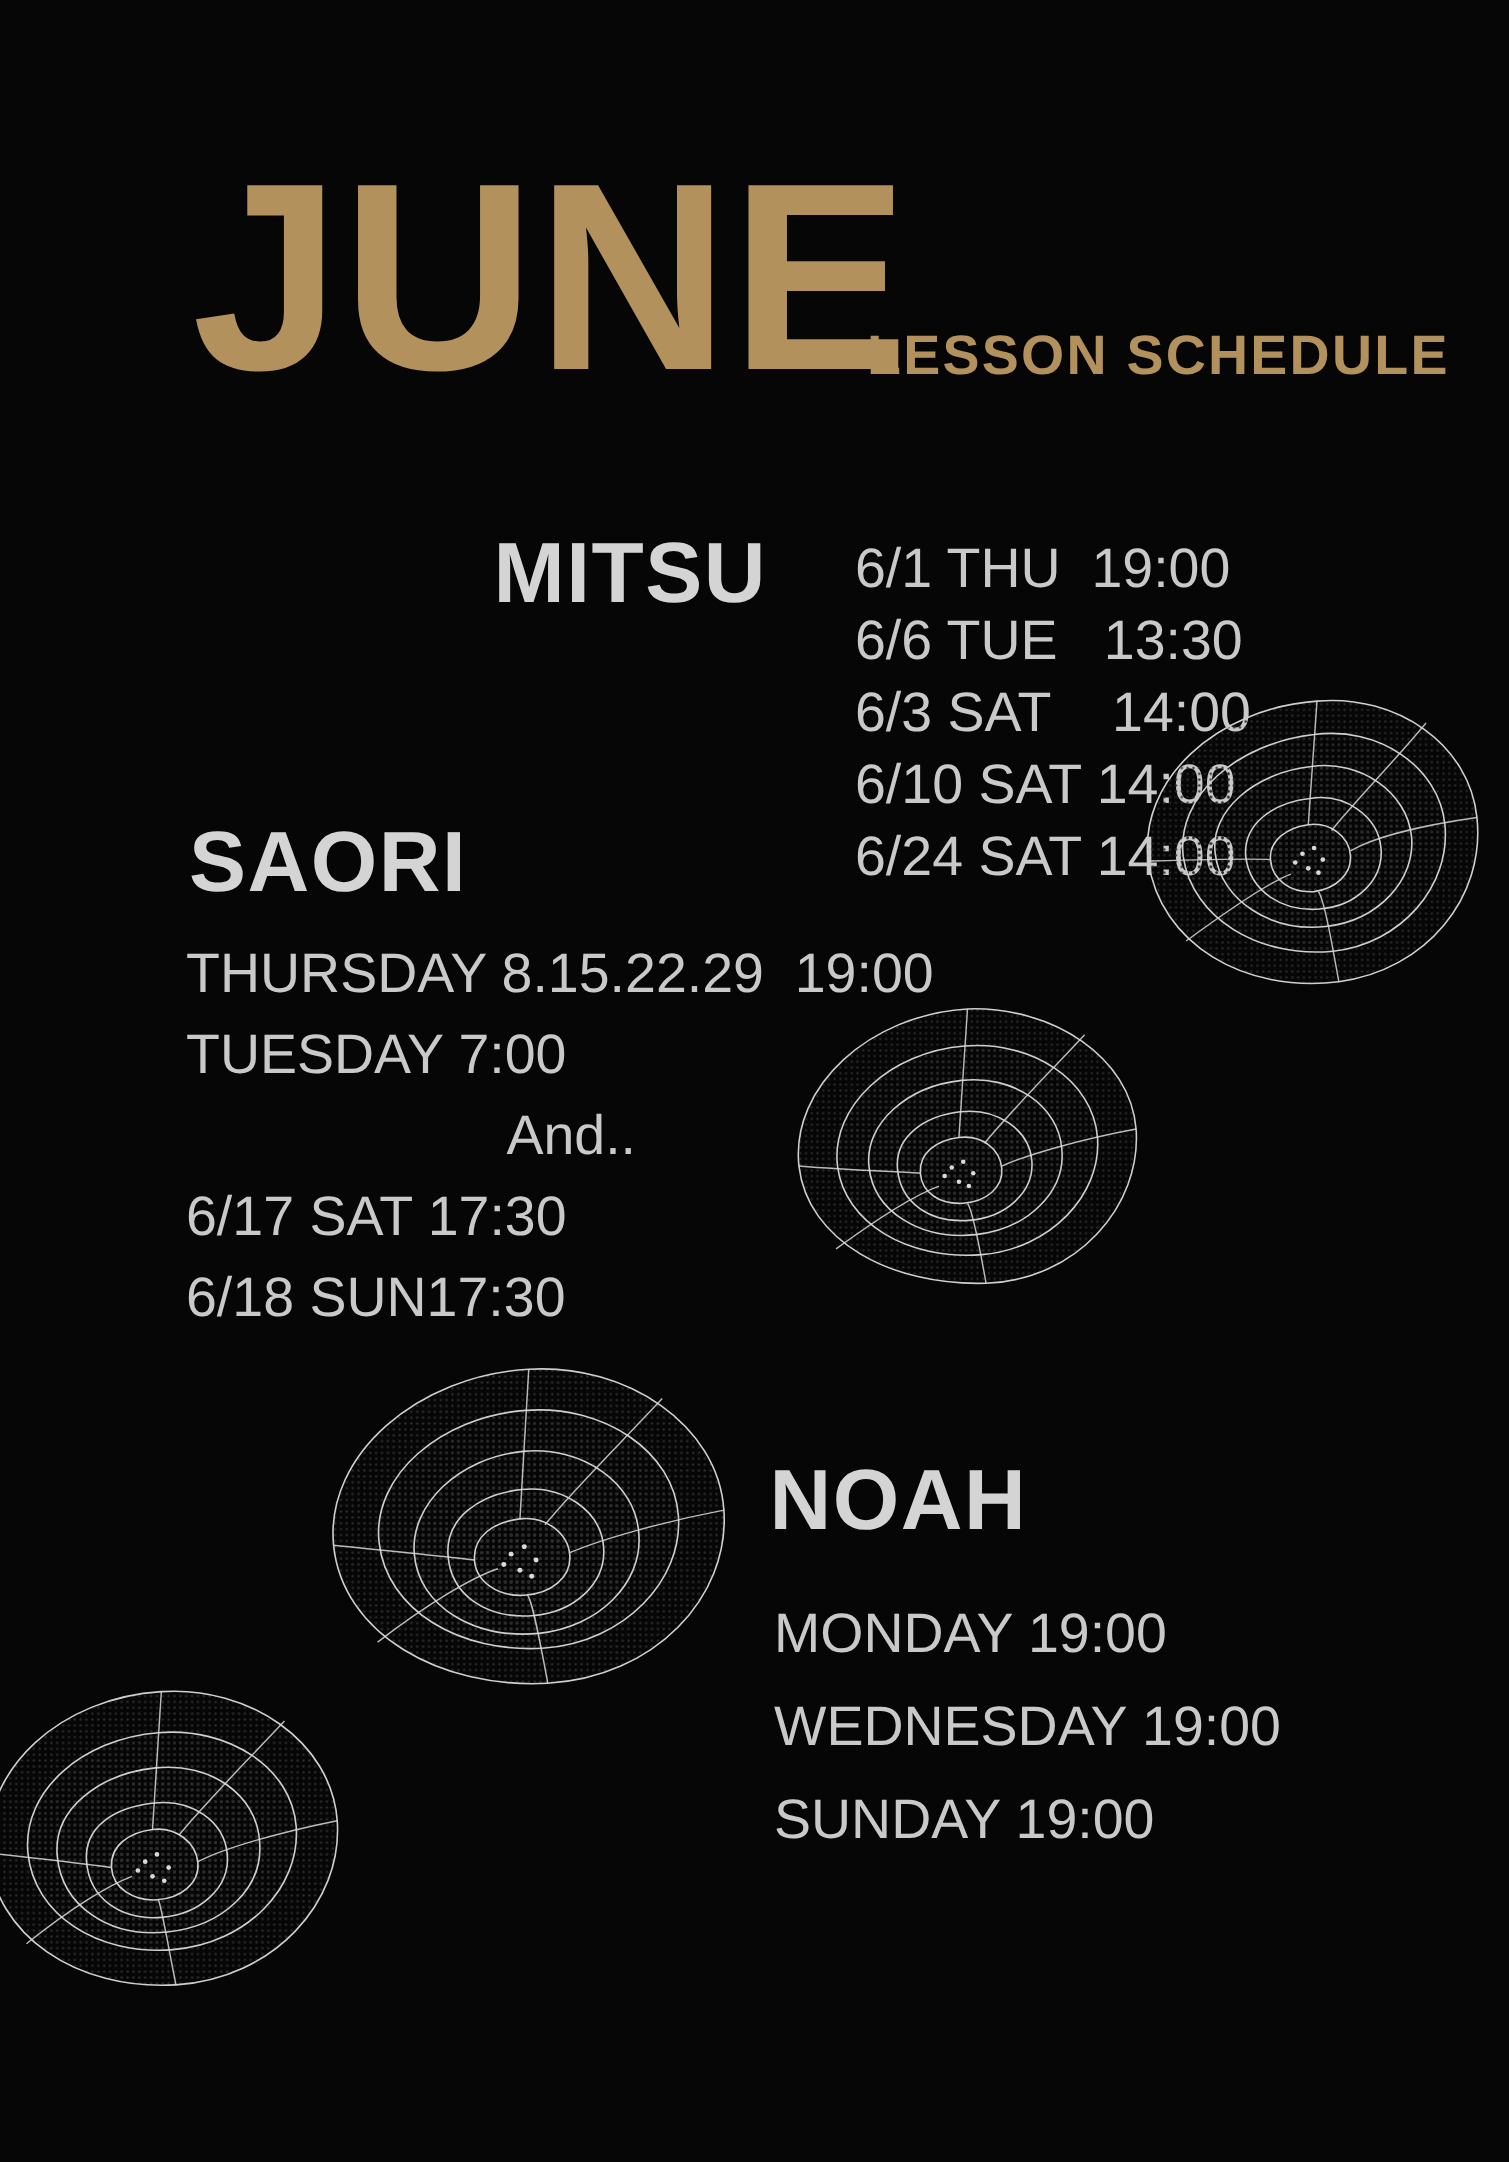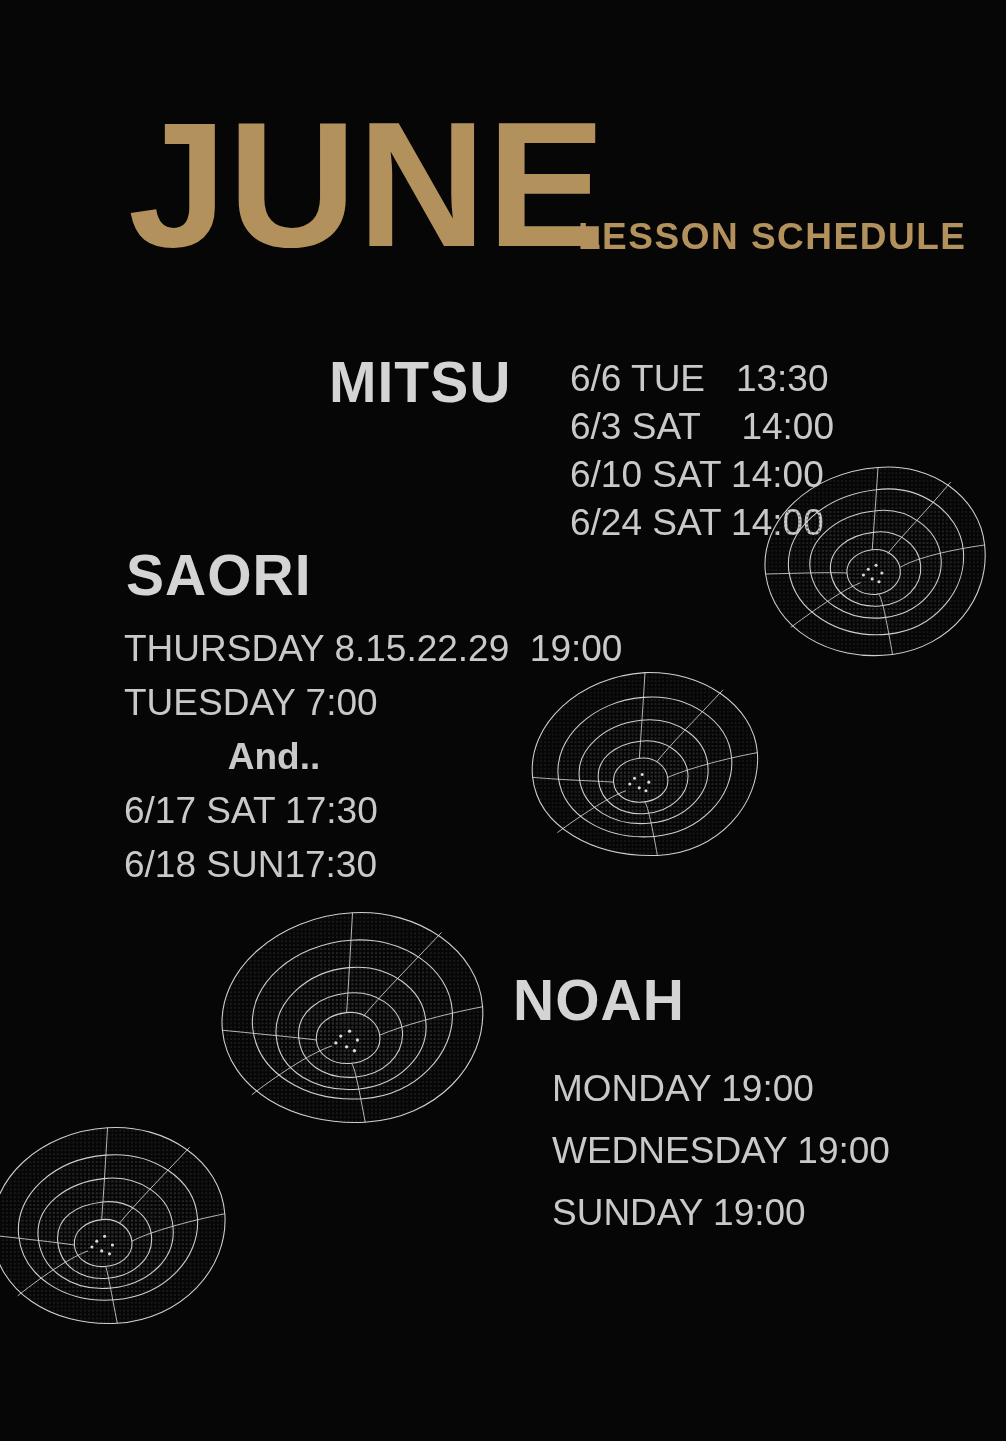--- a/index.html
+++ b/index.html
@@ -92,36 +92,34 @@
   .saori-list {
     position: absolute;
     left: 124px;
     top: 622px;
   }
   .saori-list .entry {
     line-height: 54px;
   }
   .saori-and {
     display: block;
-    text-align: center;
+    text-align: right;
     width: 300px;
-    font-weight: bold;
   }
 
   
   .noah-name {
     position: absolute;
     left: 513px;
     top: 970px;
   }
   .noah-list {
     position: absolute;
     left: 516px;
     top: 1058px;
-    margin-left: 36px;
   }
   .noah-list .entry {
     line-height: 62px;
   }
 
   
   .rose {
     position: absolute;
     pointer-events: none;
   }
@@ -136,20 +134,21 @@
 
 <div class="poster">
 
   <div class="header">
     <div class="month-title">JUNE</div>
     <div class="subtitle">LESSON SCHEDULE</div>
   </div>
 
   <div class="name mitsu-name">MITSU</div>
   <div class="mitsu-list">
+    <div class="entry">6/1 THU  19:00</div>
     <div class="entry">6/6 TUE   13:30</div>
     <div class="entry">6/3 SAT    14:00</div>
     <div class="entry">6/10 SAT 14:00</div>
     <div class="entry">6/24 SAT 14:00</div>
   </div>
 
   <div class="name saori-name">SAORI</div>
   <div class="saori-list">
     <div class="entry">THURSDAY 8.15.22.29  19:00</div>
     <div class="entry">TUESDAY 7:00</div>

